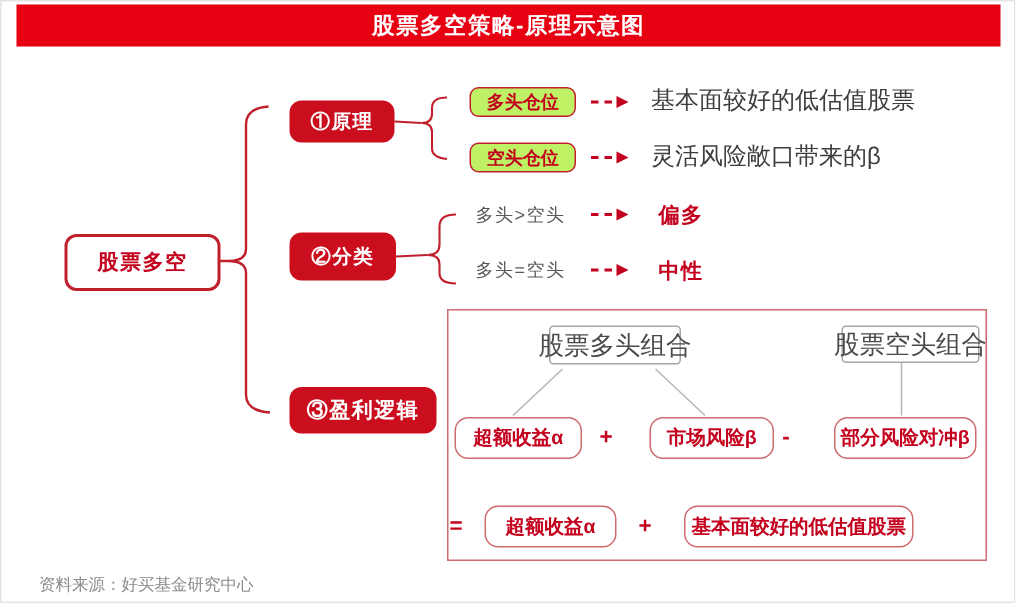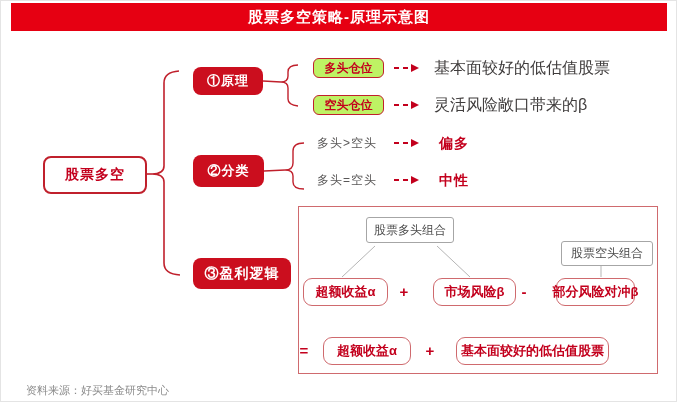--- a/index.html
+++ b/index.html
@@ -27,21 +27,21 @@
   .outline-red{
     background:#bef264;border:1.5px solid var(--border_red,#c0202c);border-radius:6px;
     color:var(--text_red,#c3001d);font-weight:bold;font-size:12px;
   }
   .eq-box{
     background:#fff;border:1.3px solid var(--container_border,#cf6a6e);border-radius:9px;
     color:var(--text_red,#c3001d);font-weight:bold;font-size:13px;
   }
   .gray-label{
     background:#fff;border:1px solid var(--label_border,#a6a6a6);border-radius:3px;
-    color:#4a4a4a;font-size:12px;
+    color:#4a4a4a;font-size:17px;
   }
   .container-frame{
     border:1px solid var(--container_border,#cf6a6e);background:transparent;
   }
   .desc{color:var(--dark_text,#3f3c3c);font-size:16px;line-height:16px;}
   .cond{color:var(--gray_text,#595757);font-size:12px;line-height:14px;letter-spacing:1px;}
   .result{color:var(--text_red,#c3001d);font-size:14px;font-weight:bold;line-height:16px;letter-spacing:1px;}
   .op{color:var(--text_red,#c3001d);font-size:15px;font-weight:bold;width:14px;text-align:center;line-height:16px;}
   .source{color:var(--source_gray,#8a8a8a);font-size:11px;line-height:14px;}
 </style>
@@ -95,27 +95,27 @@
   <div class="abs desc" style="left:433px;top:96px;">灵活风险敞口带来的β</div>
 
   <div class="abs cond" style="left:316px;top:135px;">多头&gt;空头</div>
   <div class="abs result" style="left:438px;top:134px;">偏多</div>
   <div class="abs cond" style="left:316px;top:172px;">多头=空头</div>
   <div class="abs result" style="left:438px;top:171px;">中性</div>
 
   <div class="abs container-frame" style="left:297px;top:205px;width:360px;height:168px;"></div>
 
   <div class="abs box gray-label" style="left:365px;top:216px;width:88px;height:26px;">股票多头组合</div>
-  <div class="abs box gray-label" style="left:560px;top:216px;width:92px;height:25px;margin-top:24px;">股票空头组合</div>
+  <div class="abs box gray-label" style="left:560px;top:216px;width:92px;height:25px;">股票空头组合</div>
 
   <div class="abs box eq-box" style="left:302px;top:277px;width:85px;height:28px;">超额收益α</div>
   <div class="abs op" style="left:396px;top:283px;">+</div>
   <div class="abs box eq-box" style="left:432px;top:277px;width:83px;height:28px;">市场风险β</div>
   <div class="abs op" style="left:516px;top:283px;">-</div>
-  <div class="abs box eq-box" style="left:555px;top:277px;width:79px;height:28px;">部分风险对冲β</div>
+  <div class="abs box eq-box" style="left:555px;top:277px;width:95px;height:28px;">部分风险对冲β</div>
 
   <div class="abs op" style="left:296px;top:342px;">=</div>
   <div class="abs box eq-box" style="left:322px;top:336px;width:88px;height:28px;">超额收益α</div>
   <div class="abs op" style="left:422px;top:342px;">+</div>
   <div class="abs box eq-box" style="left:455px;top:336px;width:153px;height:28px;">基本面较好的低估值股票</div>
 
   <div class="abs source" style="left:25px;top:382px;">资料来源：好买基金研究中心</div>
 
 </div>
 

